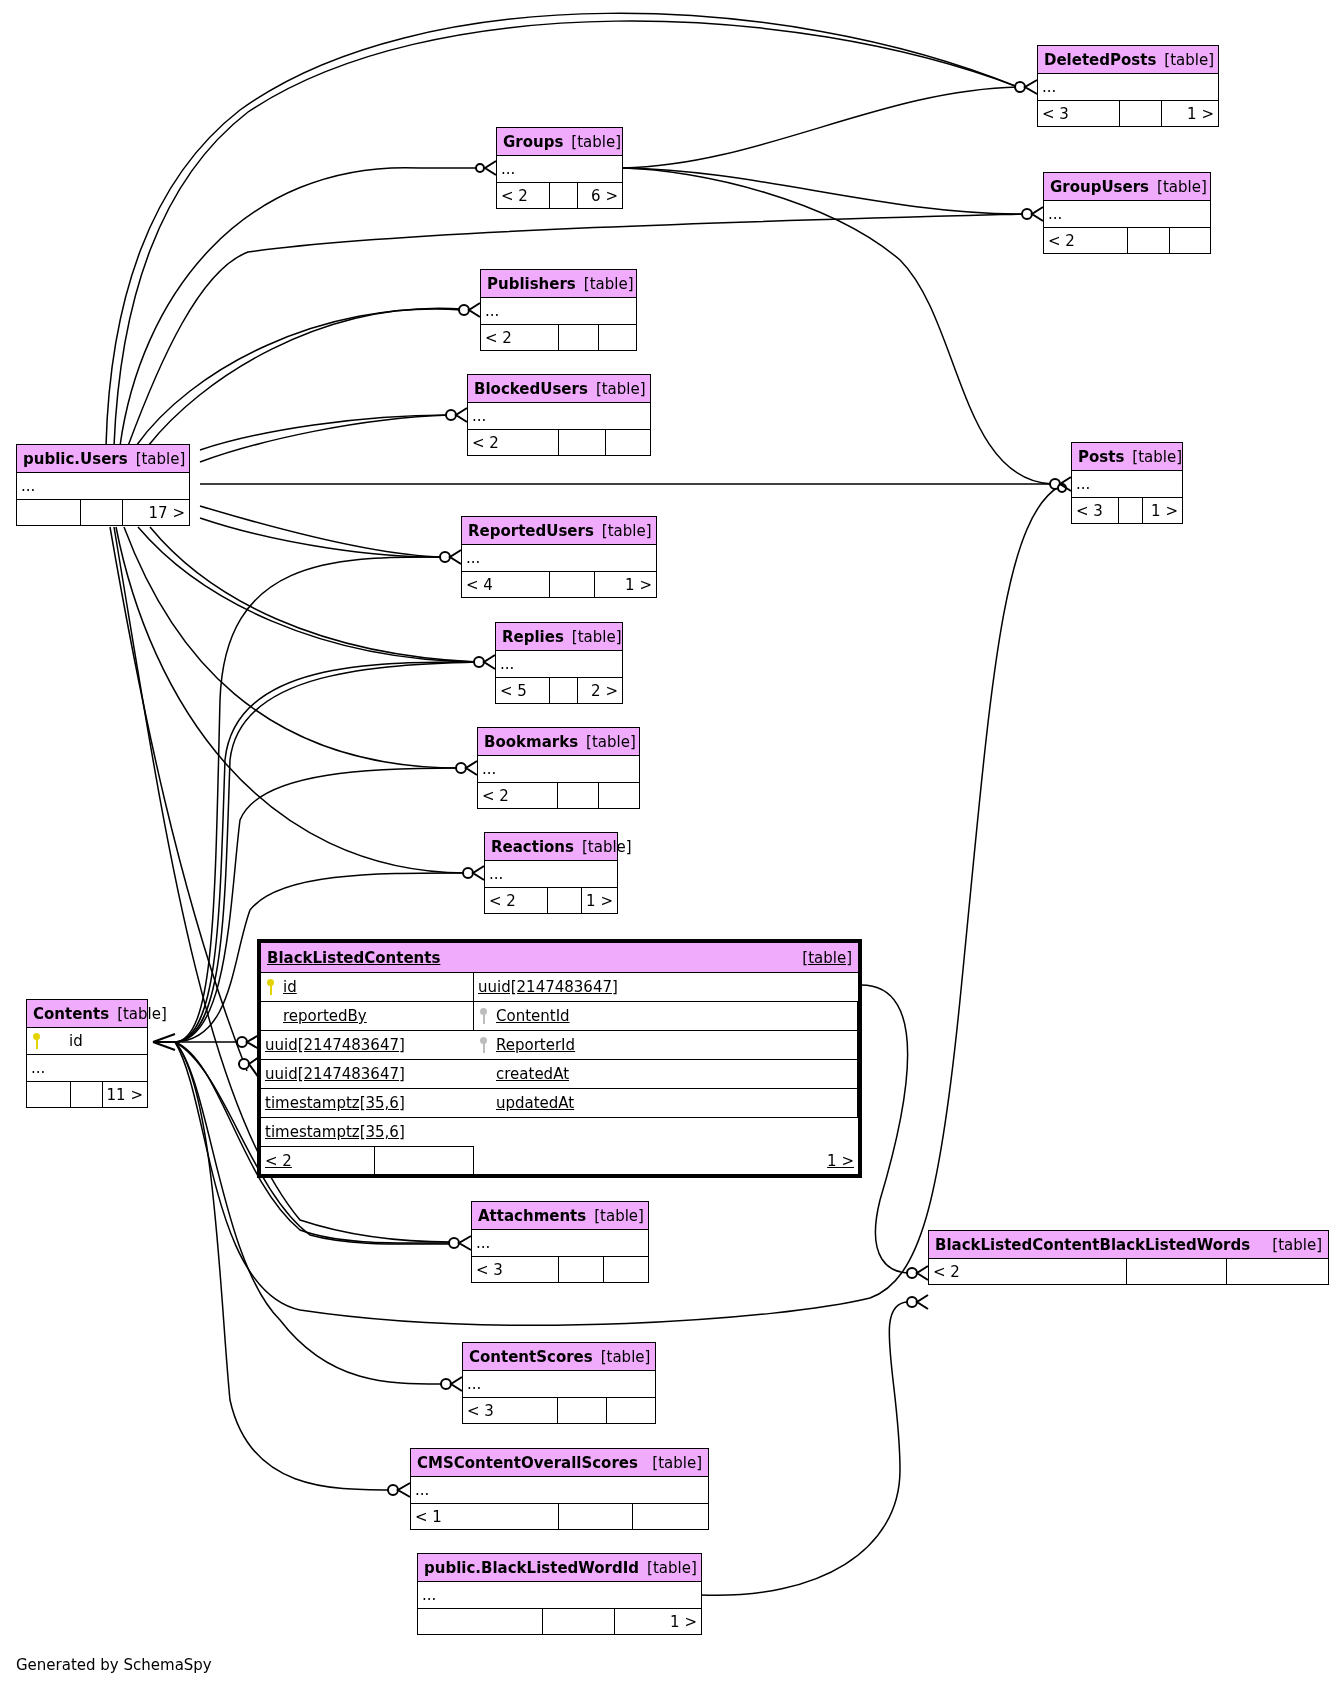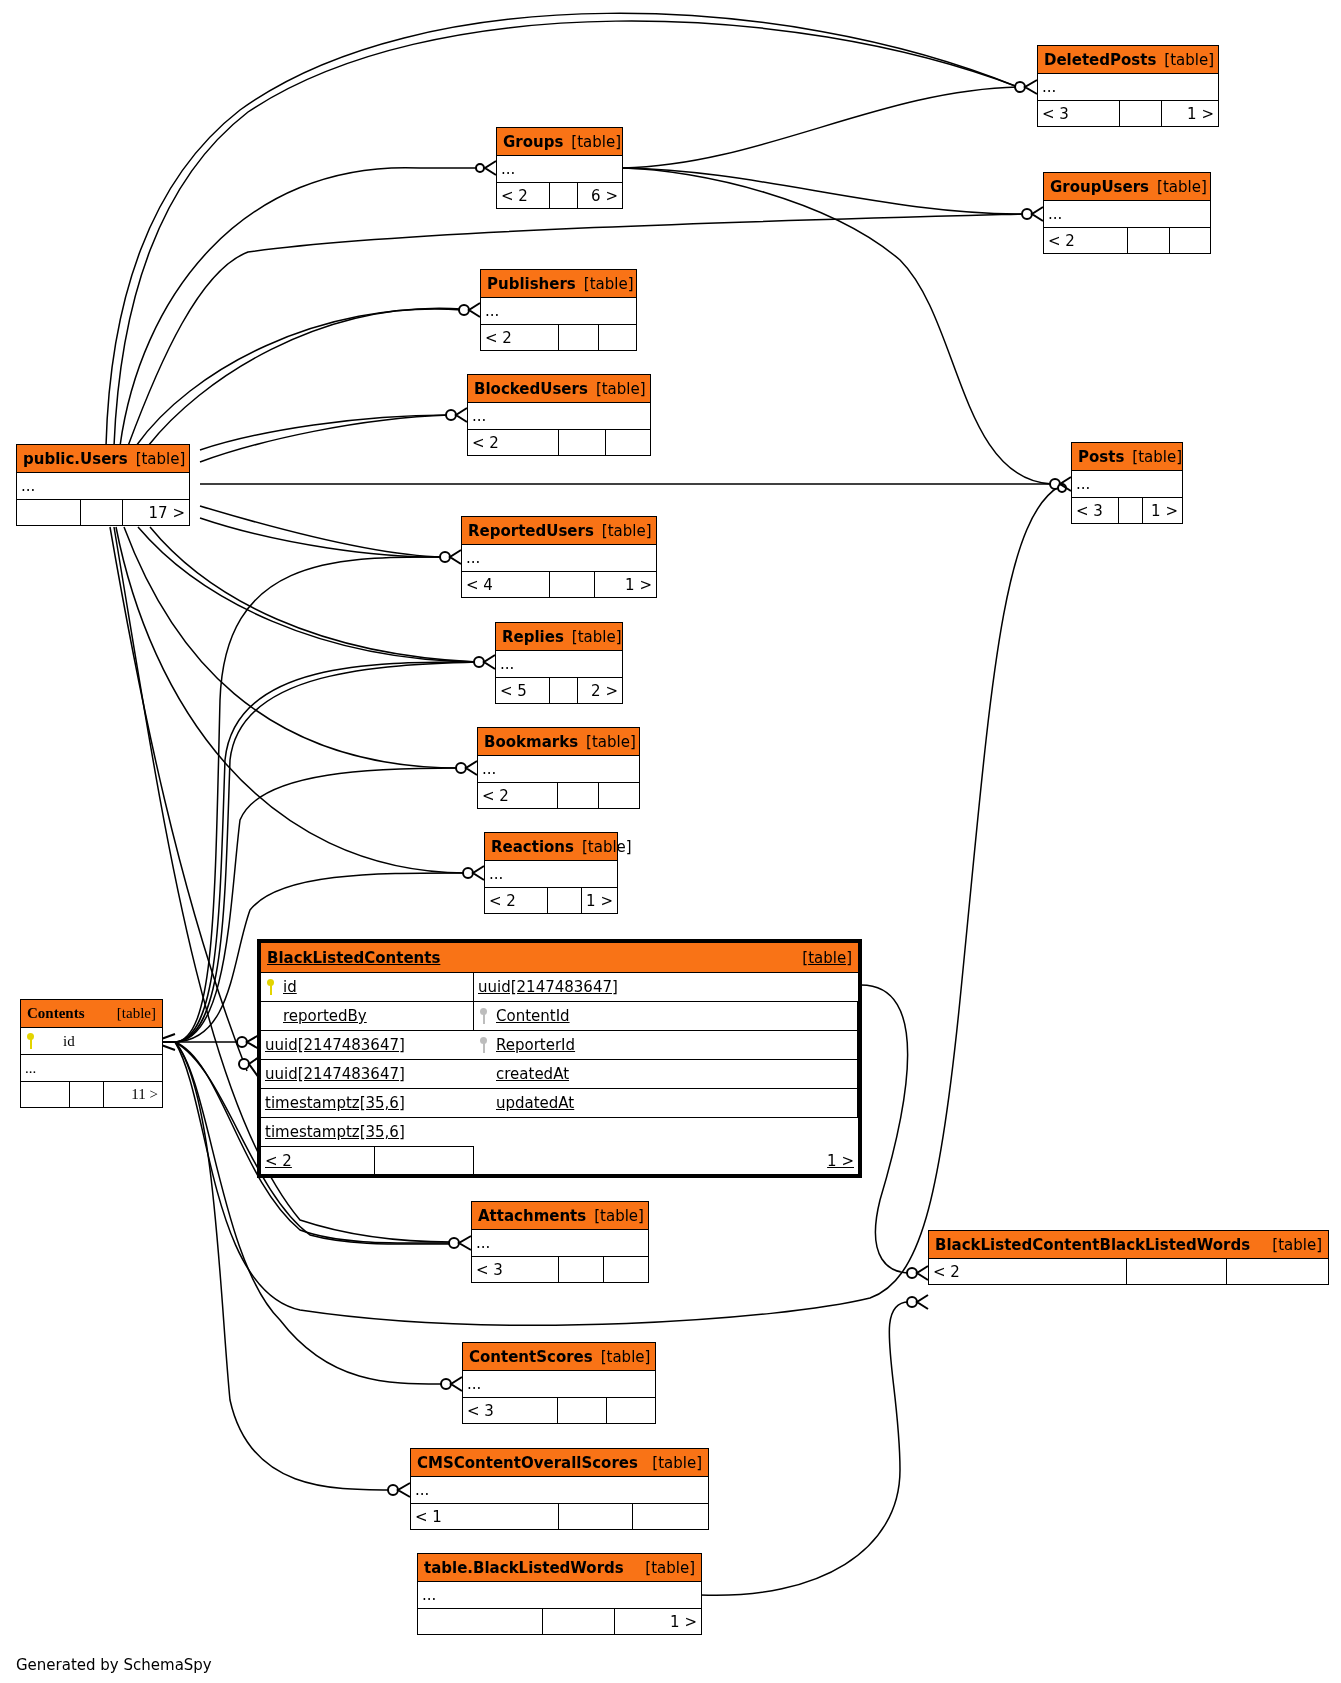--- a/index.html
+++ b/index.html
@@ -2,21 +2,21 @@
 <html><head>
 <meta charset="utf-8">
 <style>
   html, body { margin:0; padding:0; background:#ffffff; }
   body { width:1341px; height:1683px; position:relative; overflow:hidden;
          font-family:"DejaVu Sans", sans-serif; color:#000; }
   #edges { position:absolute; left:0; top:0; width:1341px; height:1683px; }
   .tbl { position:absolute; background:#fff; border:1.5px solid #000; box-sizing:border-box;
          font-size:15px; }
   .tbl.focus { border:4px solid #000;text-decoration:underline; }
-  .hdr { background:#f97316; border-bottom:1.5px solid #000; height:28px; display:flex;
+  .hdr { background:#f0abfc; border-bottom:1.5px solid #000; height:28px; display:flex;
          align-items:center; justify-content:space-between; padding:0 6px; box-sizing:border-box;
          white-space:nowrap; }
   .hdr .nm { font-weight:bold; }
   .hdr .ty { font-weight:normal; margin-left:8px; }
   .row { height:27px; border-bottom:1.5px solid #000; display:flex; align-items:center;
          padding:0 4px; box-sizing:border-box; white-space:nowrap; }
   .foot { height:25px; display:flex; box-sizing:border-box; }
   .foot > div { border-right:1.5px solid #000; box-sizing:border-box; display:flex;
                 align-items:center; padding:0 4px; white-space:nowrap; }
   .foot > div:last-child { border-right:none; justify-content:flex-end; }
@@ -318,21 +318,21 @@
       </div>
     <div class="cell">timestamptz[35,6]</div>
   </div>
   <div class="foot" style="height:27px;">
       <div style="width:114px">&lt; 2</div>
       <div style="width:99px"></div>
       <div style="flex:1">1 &gt;</div>
     </div>
 </div>
 
-<div class="tbl" style="left:20px;top:999px;width:143px;font-family:Liberation Serif, serif;">
+<div class="tbl" style="left:26px;top:999px;width:122px;">
   <div class="hdr">
       <span class="nm">Contents</span>
       <span class="ty">[table]</span>
     </div>
   <div class="row">
       <span class="key pk" style="margin-right:26px;">
         <span class="bow"></span>
         <span class="shaft"></span>
       </span>
       <span>id</span>
@@ -391,21 +391,21 @@
   <div class="row">...</div>
   <div class="foot">
       <div style="width:148px">&lt; 1</div>
       <div style="width:74px"></div>
       <div style="flex:1"></div>
     </div>
 </div>
 
 <div class="tbl" style="left:417px;top:1553px;width:285px;">
   <div class="hdr">
-      <span class="nm">table.BlackListedWords</span>
+      <span class="nm">public.BlackListedWordId</span>
       <span class="ty">[table]</span>
     </div>
   <div class="row">...</div>
   <div class="foot">
       <div style="width:125px"></div>
       <div style="width:72px"></div>
       <div style="flex:1">1 &gt;</div>
     </div>
 </div>
 

